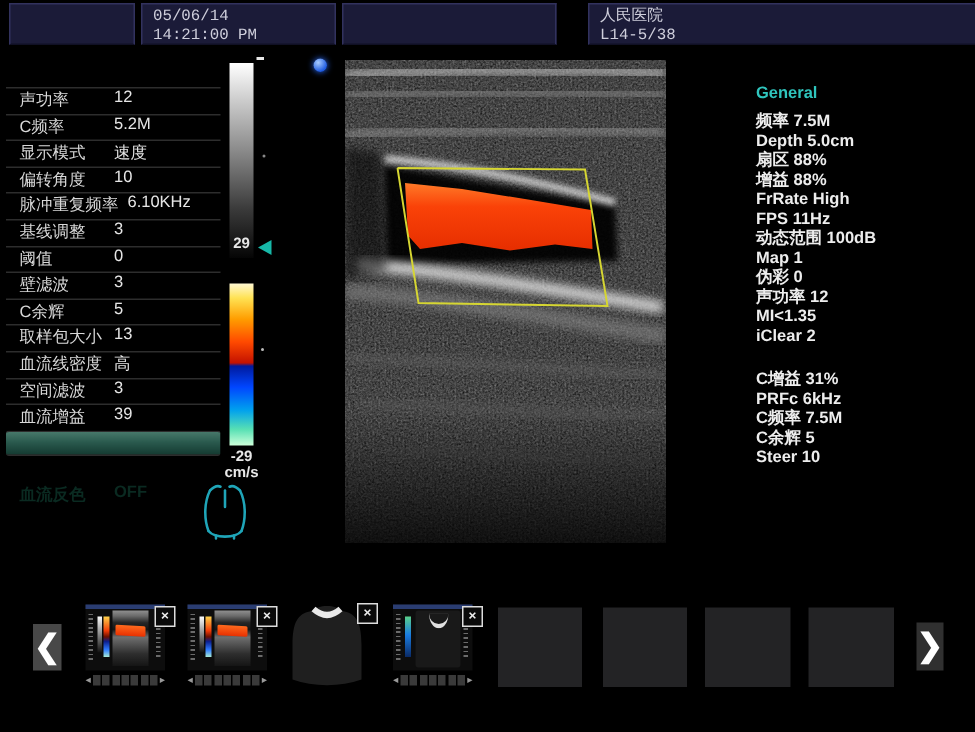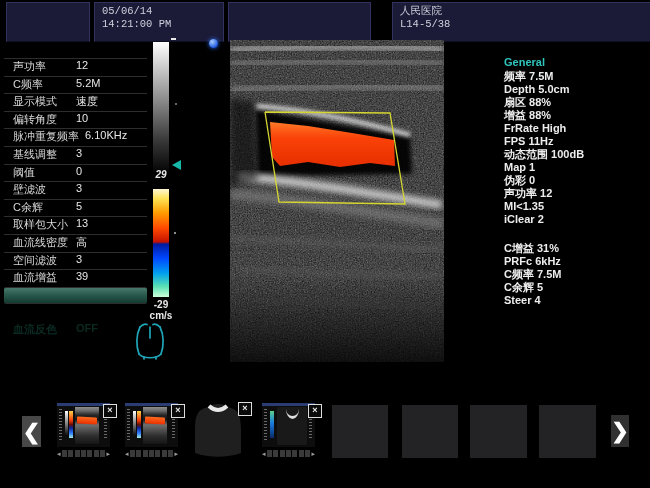--- a/index.html
+++ b/index.html
@@ -1,20 +1,20 @@
 <!DOCTYPE html>
 <html><head>
 <meta charset="utf-8">
 <style>
   html,body{margin:0;padding:0;background:#000;}
   #page{position:relative;width:650px;height:488px;background:#000;overflow:hidden;
         font-family:"Liberation Sans",sans-serif;-webkit-font-smoothing:antialiased;}
 
   
-  .hbox{position:absolute;top:2px;height:40px;background:#1b1b38;
+  .hbox{position:absolute;top:2px;height:28px;background:#1b1b38;
         border:1px solid #32325e;border-bottom-color:#101024;box-sizing:border-box;
         color:#cfcfdc;font-family:"Liberation Mono","DejaVu Sans Mono",monospace;
         font-size:10.5px;line-height:13px;padding:2px 0 0 7px;}
   #hb1{left:6px;width:84px;}
   #hb2{left:94px;width:130px;}
   #hb3{left:228px;width:143px;}
   #hb4{left:392px;width:268px;}
 
   
   #lp{position:absolute;left:4px;top:58px;width:143px;}
@@ -28,21 +28,21 @@
   .lp-row.active .lbl,.lp-row.active .val{color:#0a2a21;font-weight:bold;margin-top:34px;}
 
   
   #graybar{position:absolute;left:153px;top:42px;width:16px;height:130px;
            background:linear-gradient(180deg,#ffffff 0%,#cfcfcf 18%,#8a8a8a 45%,#3a3a3a 75%,#050505 100%);}
   #colorbar{position:absolute;left:153px;top:189px;width:16px;height:108px;
             background:linear-gradient(180deg,#fff8d2 0%,#ffe253 9%,#ff9d00 22%,#ff4a00 36%,#c41200 49%,
             #001a9e 51%,#0046ff 64%,#00a0ee 78%,#57e0b4 90%,#ccffd9 100%);}
   .scale-txt{position:absolute;left:146px;width:30px;text-align:center;color:#e8e8e8;
              font-size:10px;font-weight:bold;}
-  #vmax{top:169px;font-style:italic;} #vmin{top:299px;} #vunit{top:310px;}
+  #vmax{top:157px;} #vmin{top:299px;} #vunit{top:310px;}
   #focus-arrow{position:absolute;left:172px;top:160px;width:0;height:0;
                border-top:5px solid transparent;border-bottom:5px solid transparent;
                border-right:9px solid #17b8a8;}
   #tickmark{position:absolute;left:171px;top:38px;width:5px;height:2px;background:#e8e8e8;}
   #bluedot{position:absolute;left:209px;top:39px;width:9px;height:9px;border-radius:50%;
            background:radial-gradient(circle at 35% 30%,#a8ccff,#1e5ae0 70%);box-shadow:0 0 4px #2a6cff;}
   .speck{position:absolute;width:2px;height:2px;background:#bbb;border-radius:50%;}
 
   
   #usimg{position:absolute;left:230px;top:40px;}
@@ -77,21 +77,21 @@
   #t3 .m-close{right:-4px;top:2px;}
   .t-label{position:absolute;top:449px;height:9px;width:53px;display:flex;align-items:center;gap:1.5px;}
   #lab1{left:57px;} #lab2{left:125px;} #lab4{left:262px;}
   .t-label .sq{width:5px;height:7px;background:#3a3a3a;}
   .t-label .arr{color:#9a9a9a;font-size:7px;line-height:9px;}
   .slot{position:absolute;top:405px;height:53px;background:#232325;}
   #s1{left:332px;width:56px;} #s2{left:402px;width:56px;} #s3{left:470px;width:57px;} #s4{left:539px;width:57px;}
 
   
   #rp{position:absolute;left:504px;top:56px;width:144px;font-size:11px;font-weight:bold;color:#ededed;}
-  #rp .rp-title{color:#2fc5bd;height:13px;line-height:13px;margin-bottom:1px;}
+  #rp .rp-title{color:#2fc5bd;height:13px;line-height:13px;margin-bottom:6px;}
   #rp .rp-line{height:13px;line-height:13px;white-space:nowrap;}
   #rp .block2{margin-top:16px;}
 </style>
 </head>
 <body>
 
 <div id="page">
 
   <div class="hbox" id="hb1"></div>
   <div class="hbox" id="hb2">
@@ -238,21 +238,21 @@
     <div class="rp-line">Map 1</div>
     <div class="rp-line">伪彩 0</div>
     <div class="rp-line">声功率 12</div>
     <div class="rp-line">MI&lt;1.35</div>
     <div class="rp-line">iClear 2</div>
     <div class="block2">
       <div class="rp-line">C增益 31%</div>
       <div class="rp-line">PRFc 6kHz</div>
       <div class="rp-line">C频率 7.5M</div>
       <div class="rp-line">C余辉 5</div>
-      <div class="rp-line">Steer 4</div>
+      <div class="rp-line">Steer 10</div>
     </div>
   </div>
 
   <div class="navarrow" id="nav-left">❮</div>
 
   <div class="thumb" id="t1">
     <div class="m-top"></div>
     <div class="m-ticks l"></div>
     <div class="m-gray"></div>
     <div class="m-color"></div>

